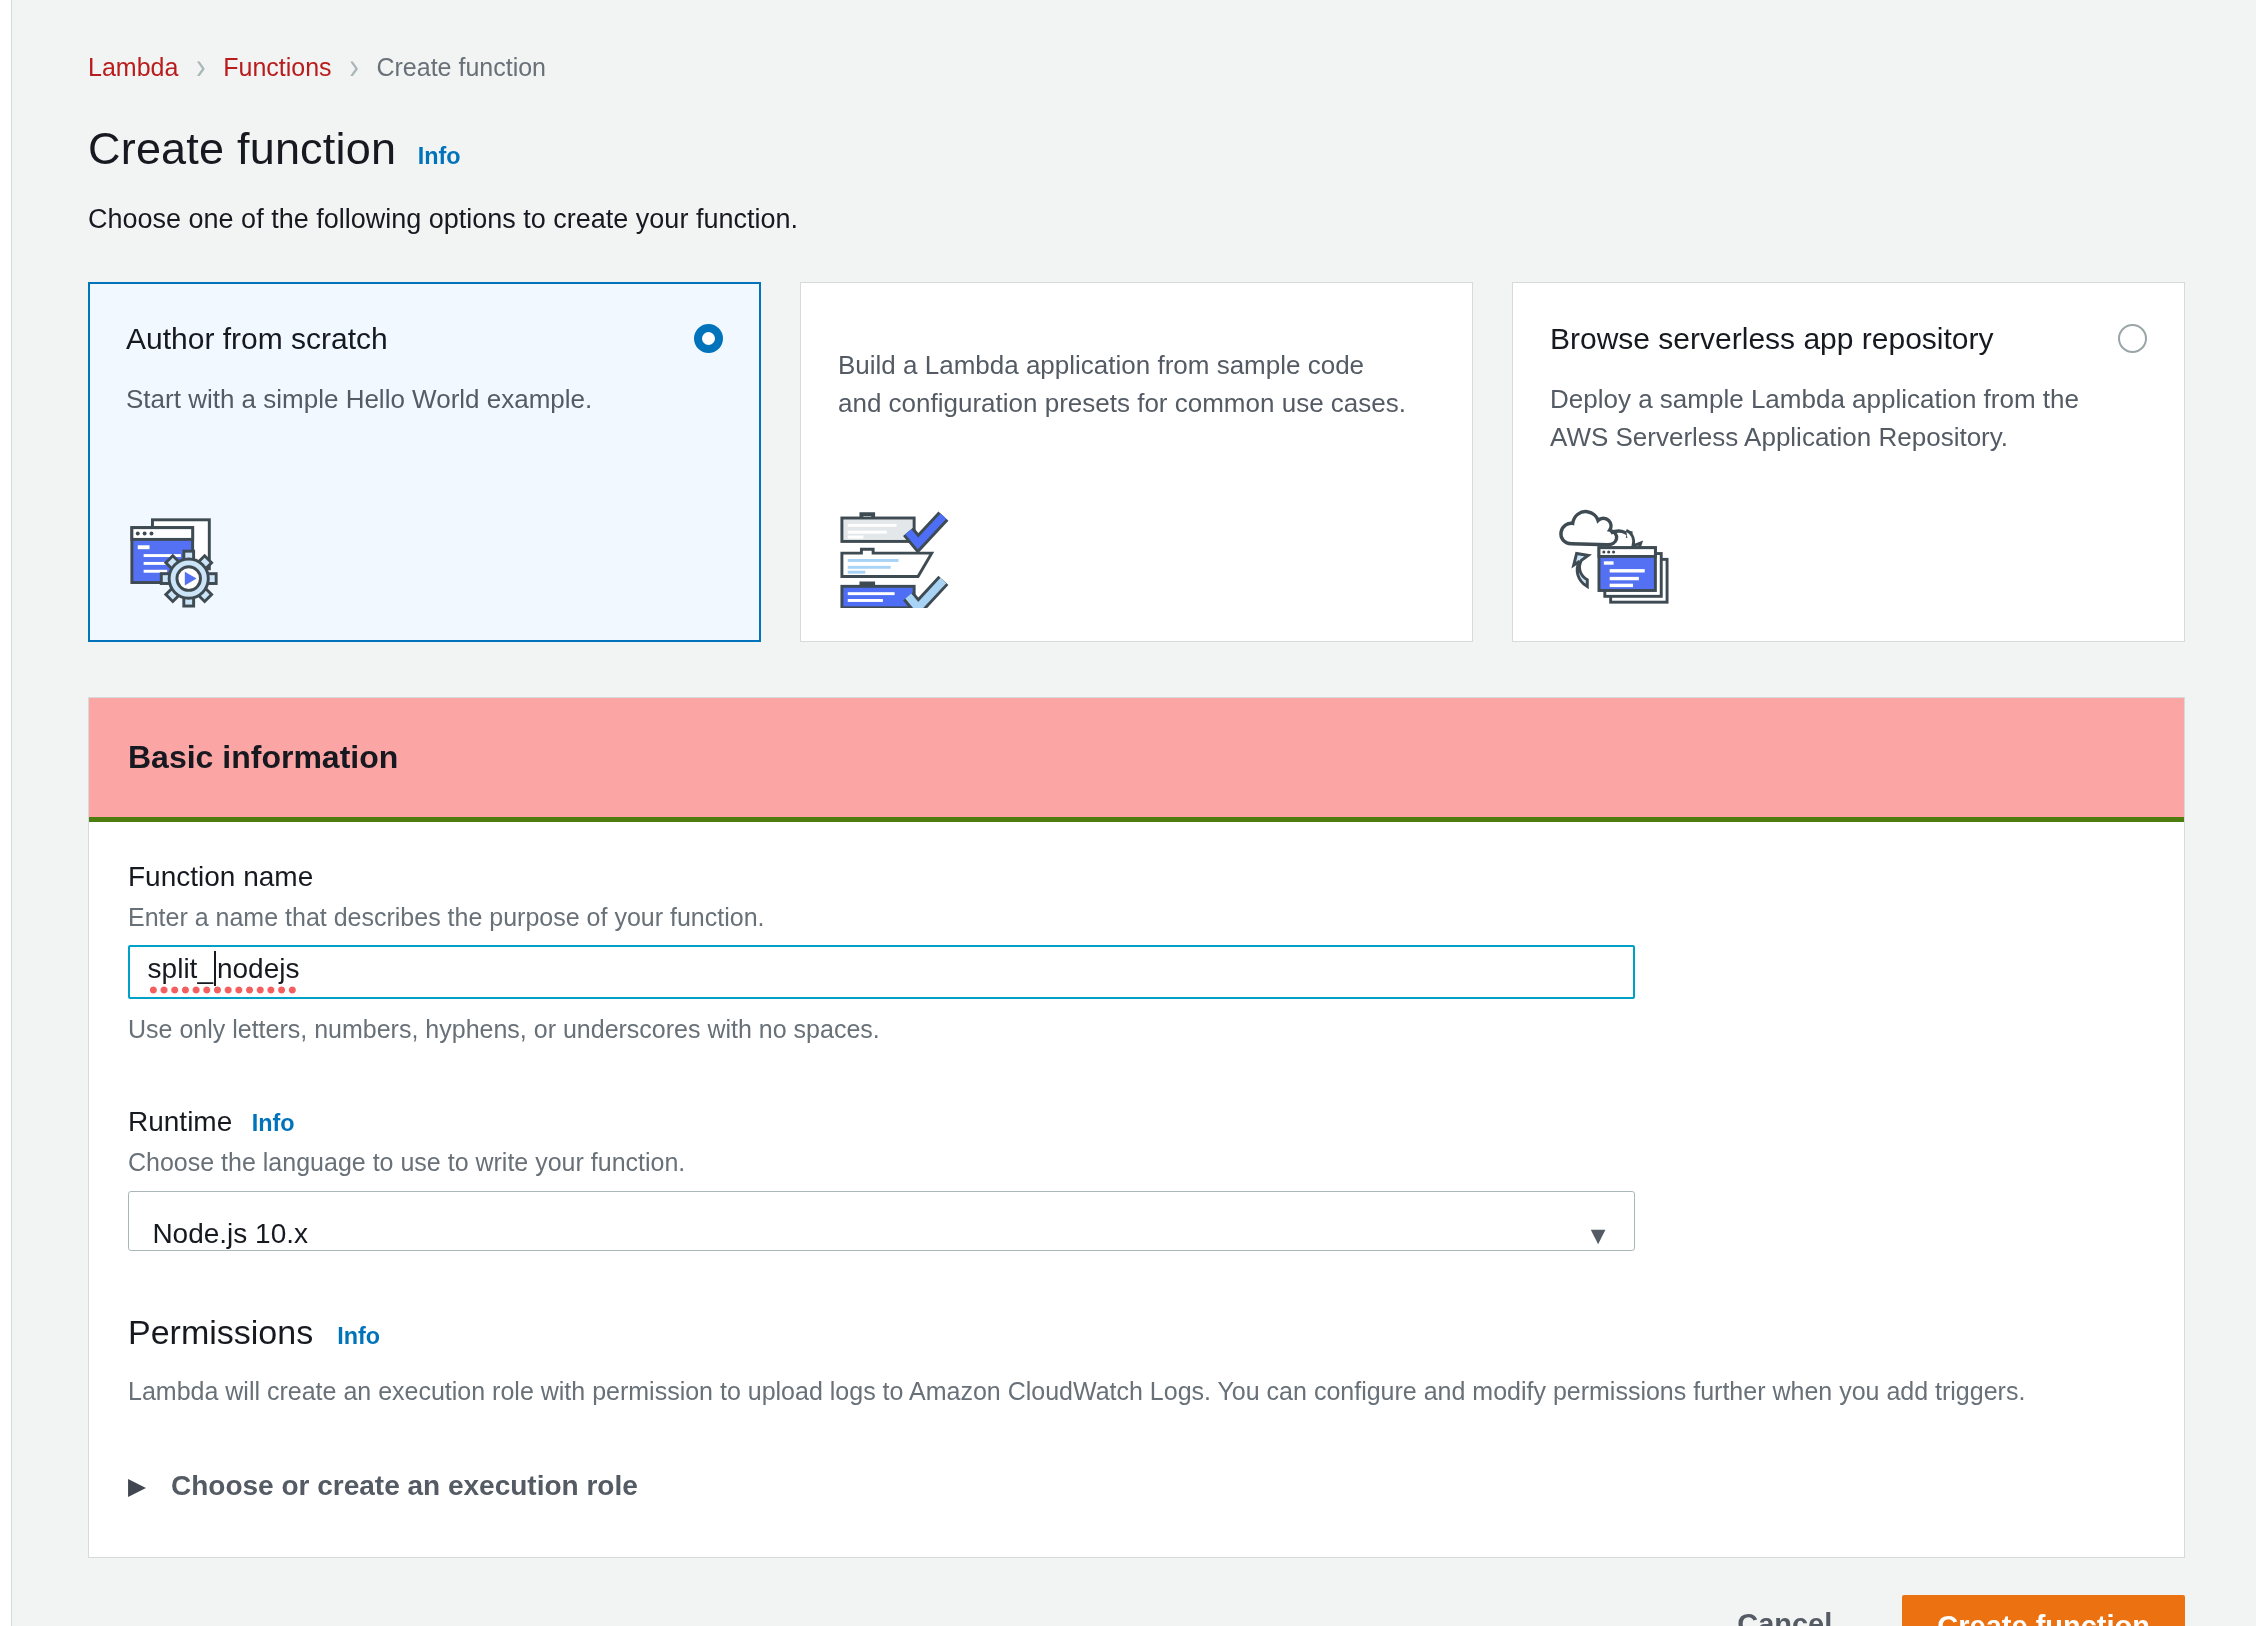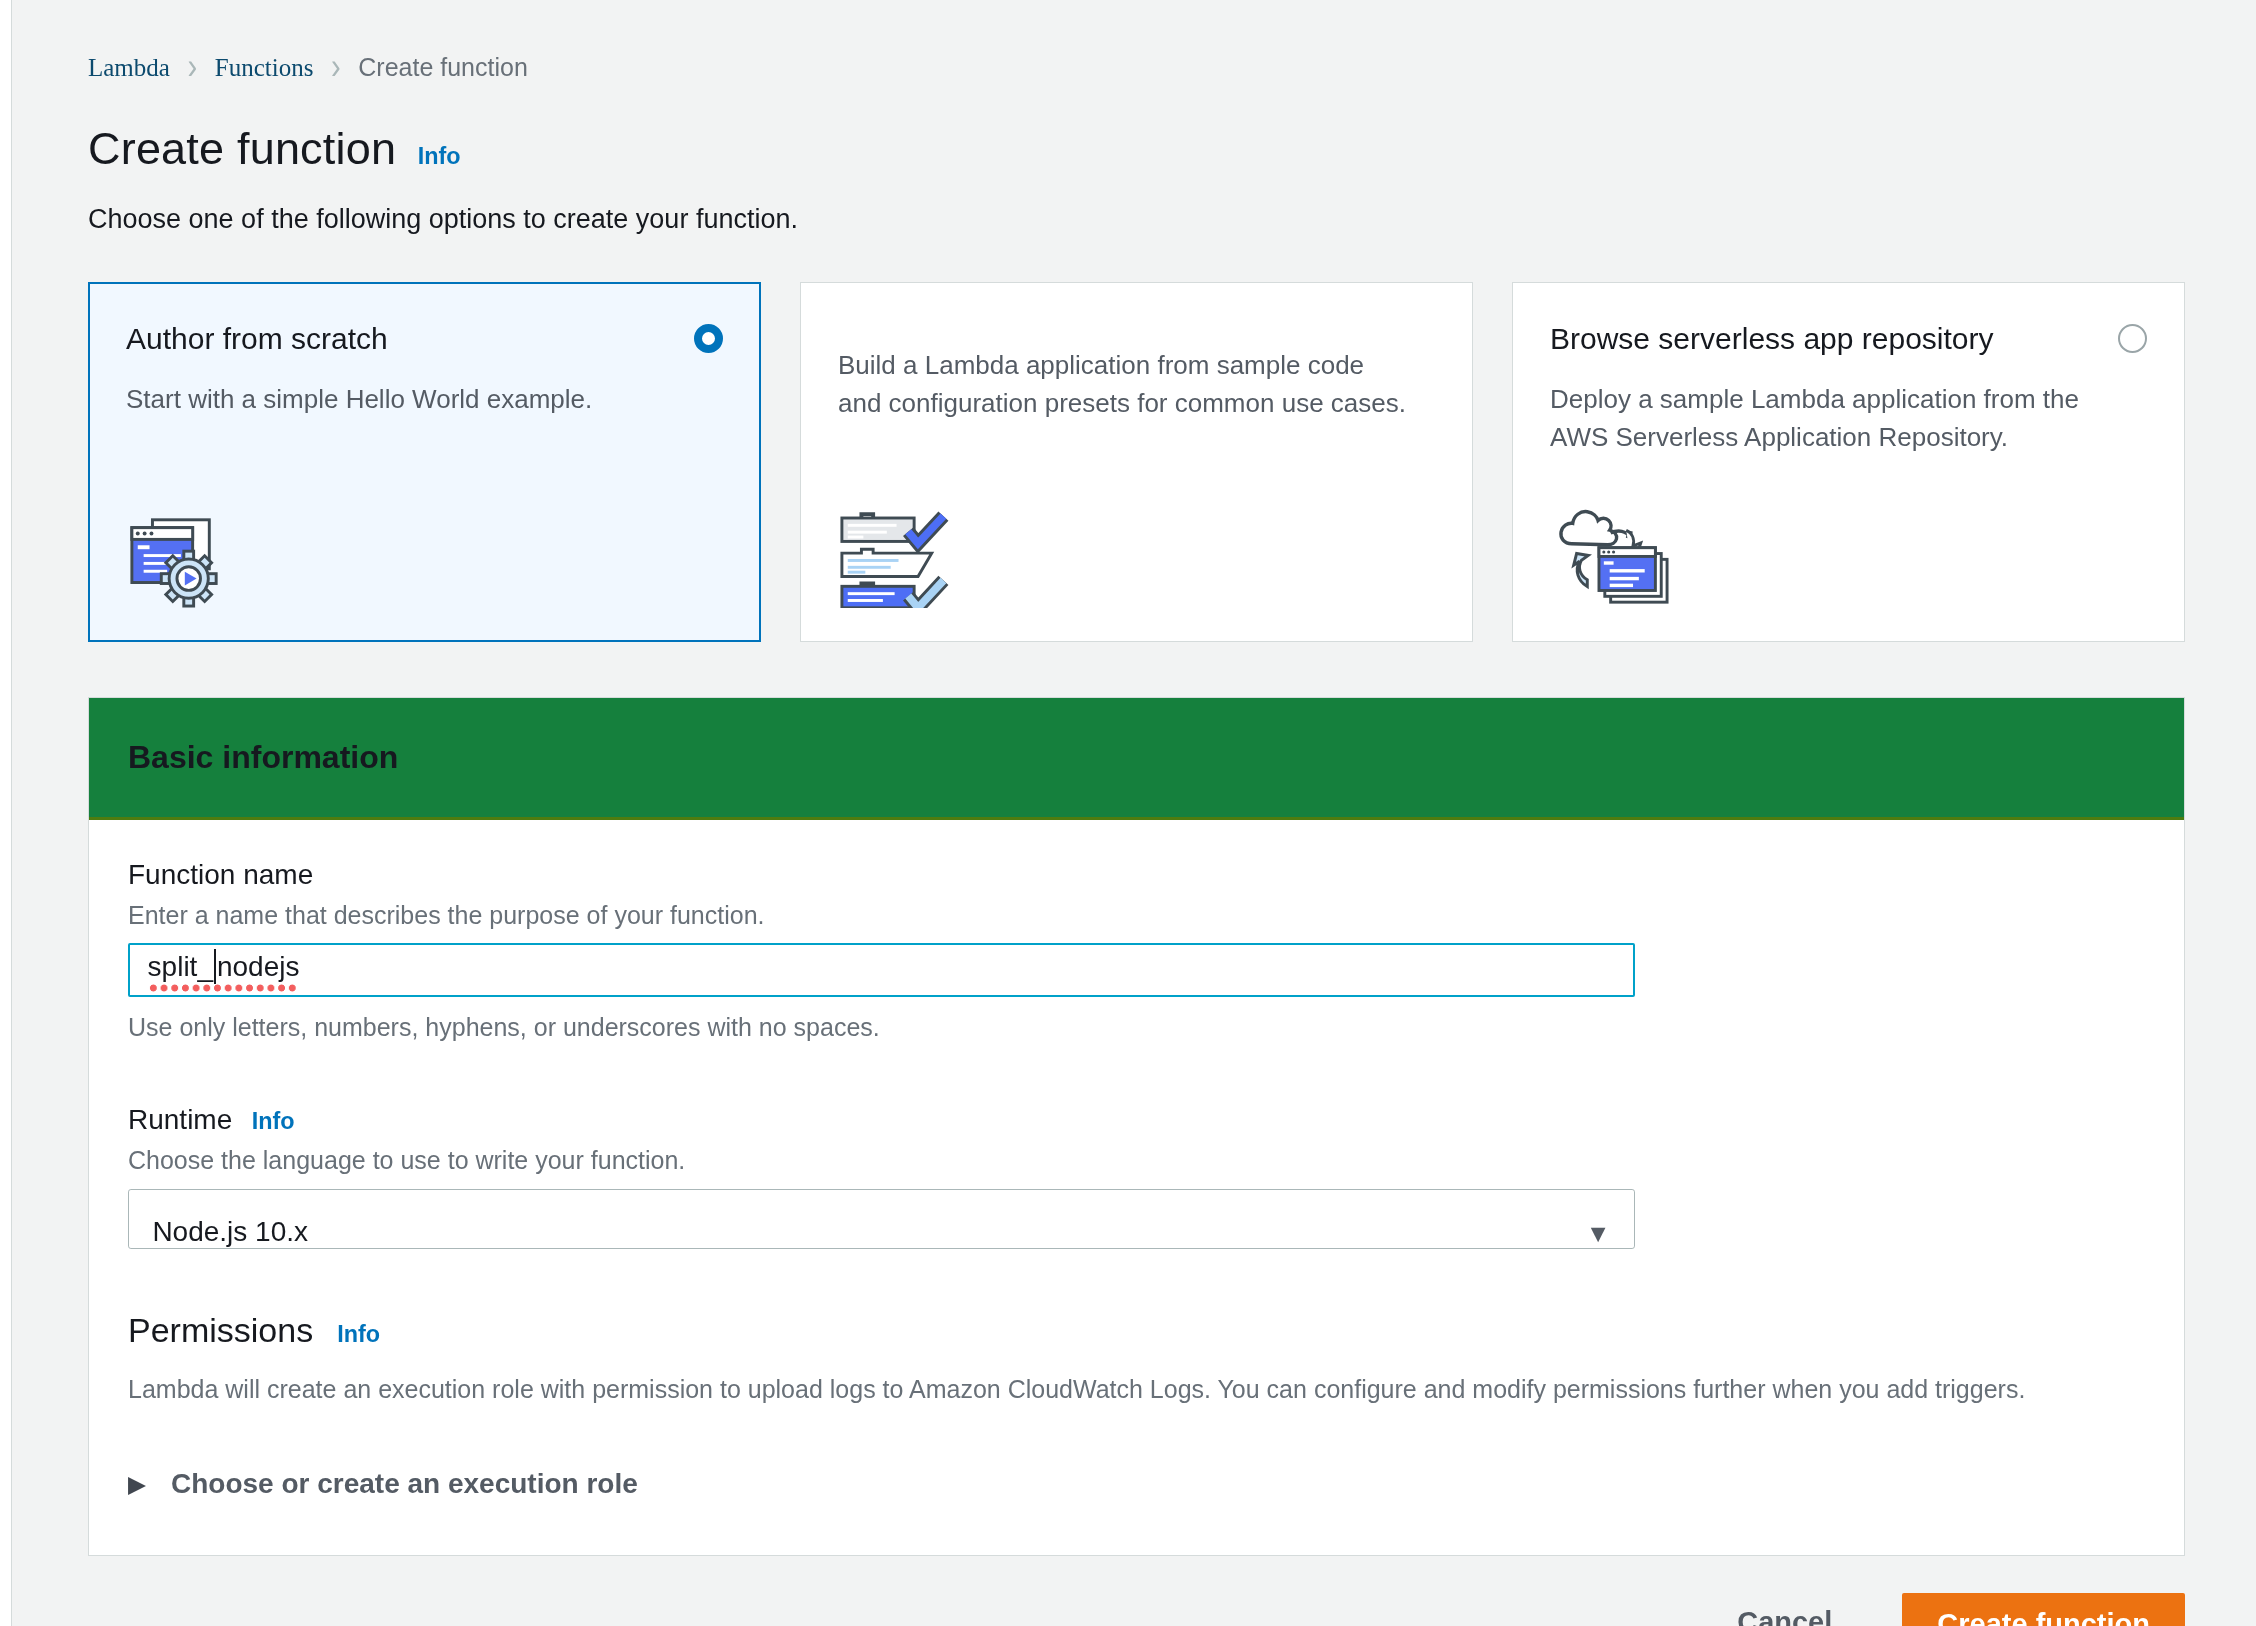--- a/index.html
+++ b/index.html
@@ -13,21 +13,21 @@
   }
   .side-strip{
     position:absolute;left:0;top:0;width:10.7px;height:1627px;
     background:#ffffff;border-right:1px solid #d5dbdb;
   }
   .page{
     position:absolute;left:88px;top:0;width:2097px;
   }
   
   .breadcrumb{margin-top:51px;font-size:25px;display:flex;align-items:center;gap:17.6px;}
-  .breadcrumb a{color:#0c4a6e;text-decoration:none;cursor:pointer;font-family:Liberation Serif, serif;}
+  .breadcrumb a{color:#b91c1c;text-decoration:none;cursor:pointer;}
   .crumb-sep{color:#aab7b8;font-size:29px;font-weight:400;transform:scaleY(1.25);display:inline-block;}
   .crumb-current{color:#687078;}
   
   .page-title-row{margin-top:39px;display:flex;align-items:baseline;gap:21.5px;}
   .page-title{font-size:45px;font-weight:500;letter-spacing:0.2px;color:#16191f;}
   .info-link{color:#0073bb;font-weight:700;font-size:23.4px;text-decoration:none;cursor:pointer;}
   .subtitle{margin-top:29px;font-size:27px;color:#16191f;}
   
   .cards{margin-top:47px;display:flex;gap:39px;}
   .card{
@@ -42,21 +42,21 @@
   .radio.on{border:8.8px solid #0073bb;background:#fff;}
   .radio.off{border:2px solid #9aa5a8;background:transparent;}
   .card-desc{margin-top:25px;font-size:26px;line-height:1.45;color:#545b64;padding-right:29px;}
   .card-icon{margin-top:auto;}
   
   .panel{
     margin-top:55px;background:#ffffff;border:1px solid #d5dbdb;
     box-sizing:border-box;width:2097px;
   }
   .panel-header{
-    background:#15803d;border-bottom:3px solid #4d7c0f;
+    background:#fca5a5;border-bottom:5px solid #4d7c0f;
     padding:41px 39px;
   }
   .panel-title{font-size:32px;font-weight:700;color:#16191f;}
   .panel-body{padding:39px 39px 55px 39px;}
   .field-label{font-size:28px;color:#16191f;}
   .field-label-row{display:flex;align-items:baseline;gap:19.5px;}
   .field-desc{margin-top:9.8px;font-size:25px;color:#687078;}
   .text-input{
     box-sizing:border-box;margin-top:13.7px;width:1507px;height:54px;
     border:2px solid #00a1c9;border-radius:2px;background:#fff;

